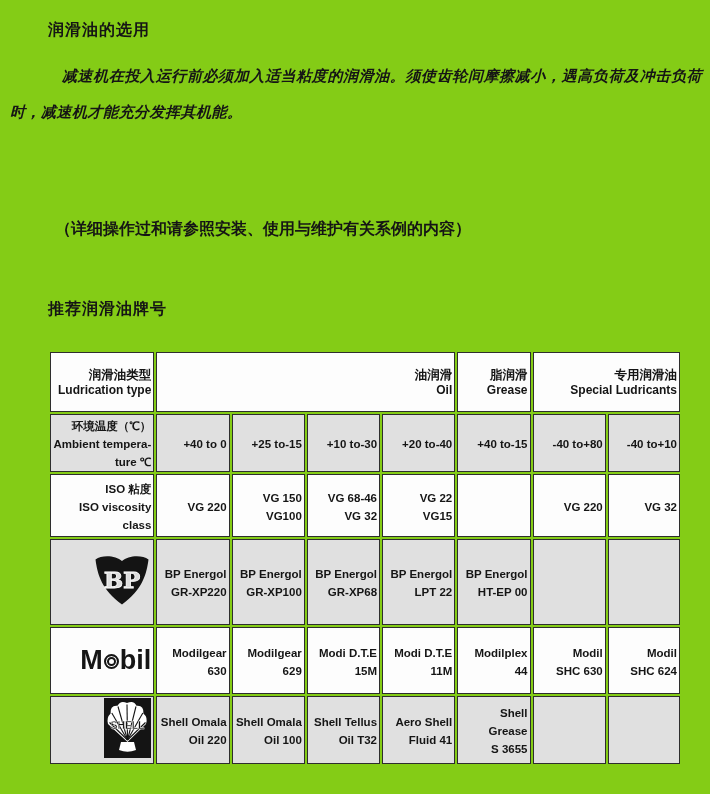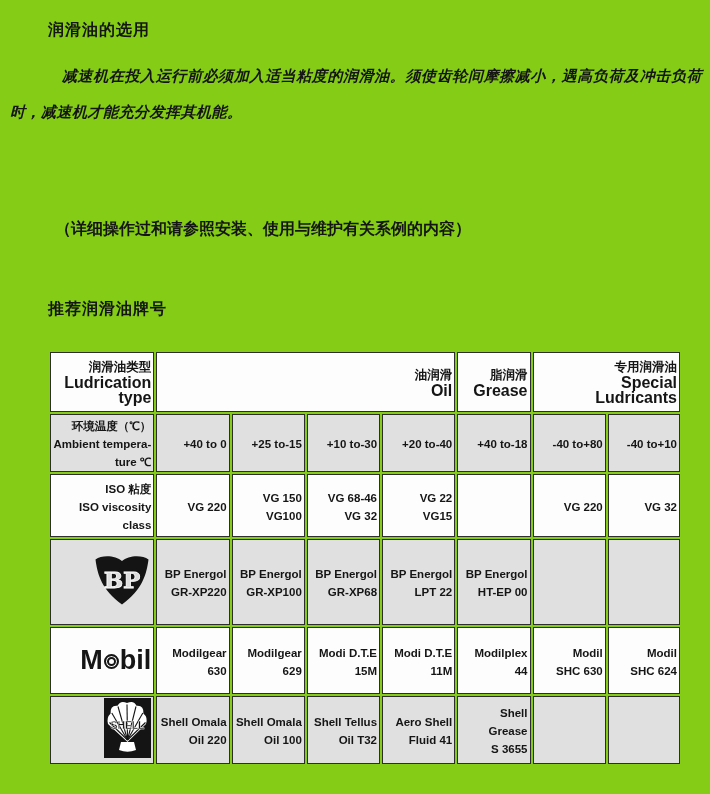--- a/index.html
+++ b/index.html
@@ -32,21 +32,21 @@
     width:634px; table-layout:fixed;
     border-collapse:separate; border-spacing:2px;
   }
   table.lub td {
     border:1px solid #2e2e2e; background:#fdfdfd;
     text-align:right; vertical-align:middle;
     padding:1px 2px; font-weight:bold; overflow:hidden;
   }
   tr.gray td { background:#e0e0e0; }
   .zh { display:block; font-size:12.5px; line-height:16px; }
-  .en { display:block; font-size:16px;   line-height:15px; }
+  .en { display:block; font-size:12px;   line-height:15px; }
   .lbl { white-space:pre-line; font-size:11.5px; line-height:15px; }
   .cell { white-space:pre-line; font-size:11.5px; line-height:15px; }
   
   .mobil { display:inline-flex; align-items:center; justify-content:center;
            font-size:27px; font-weight:bold; color:#151515; letter-spacing:0; }
   .mobil-o { display:inline-block; width:11px; height:11px; margin:2px 1px 0 1px;
              border:2px solid #151515; border-radius:50%;
              box-shadow: inset 0 0 0 1px #fdfdfd, inset 0 0 0 3px #151515; }
 </style>
 </head>
@@ -95,21 +95,21 @@
     </tr>
 
     <tr class="gray" style="height:54px">
       <td><span class="lbl">环境温度（℃）
 Ambient tempera-
 ture ℃</span></td>
       <td><span class="cell">+40 to 0</span></td>
       <td><span class="cell">+25 to-15</span></td>
       <td><span class="cell">+10 to-30</span></td>
       <td><span class="cell">+20 to-40</span></td>
-      <td><span class="cell">+40 to-18</span></td>
+      <td><span class="cell">+40 to-15</span></td>
       <td><span class="cell">-40 to+80</span></td>
       <td><span class="cell">-40 to+10</span></td>
     </tr>
 
     <tr style="height:63px">
       <td><span class="lbl">ISO 粘度
 ISO viscosity
 class</span></td>
       <td><span class="cell">VG 220</span></td>
       <td><span class="cell">VG 150

